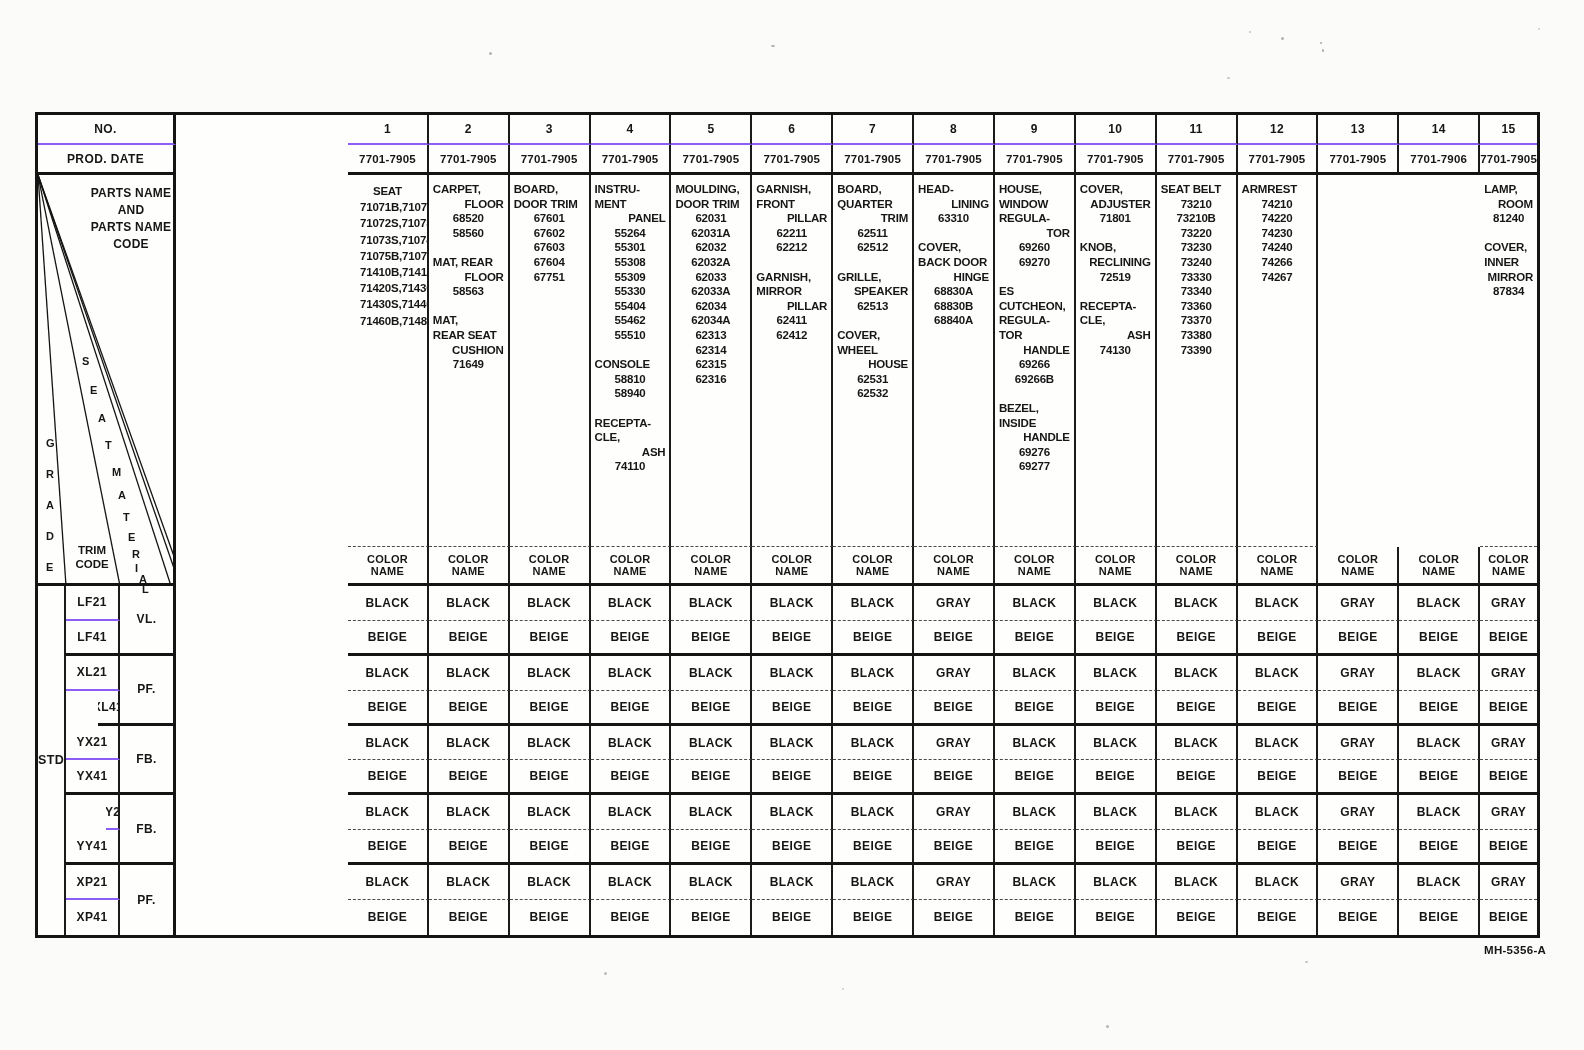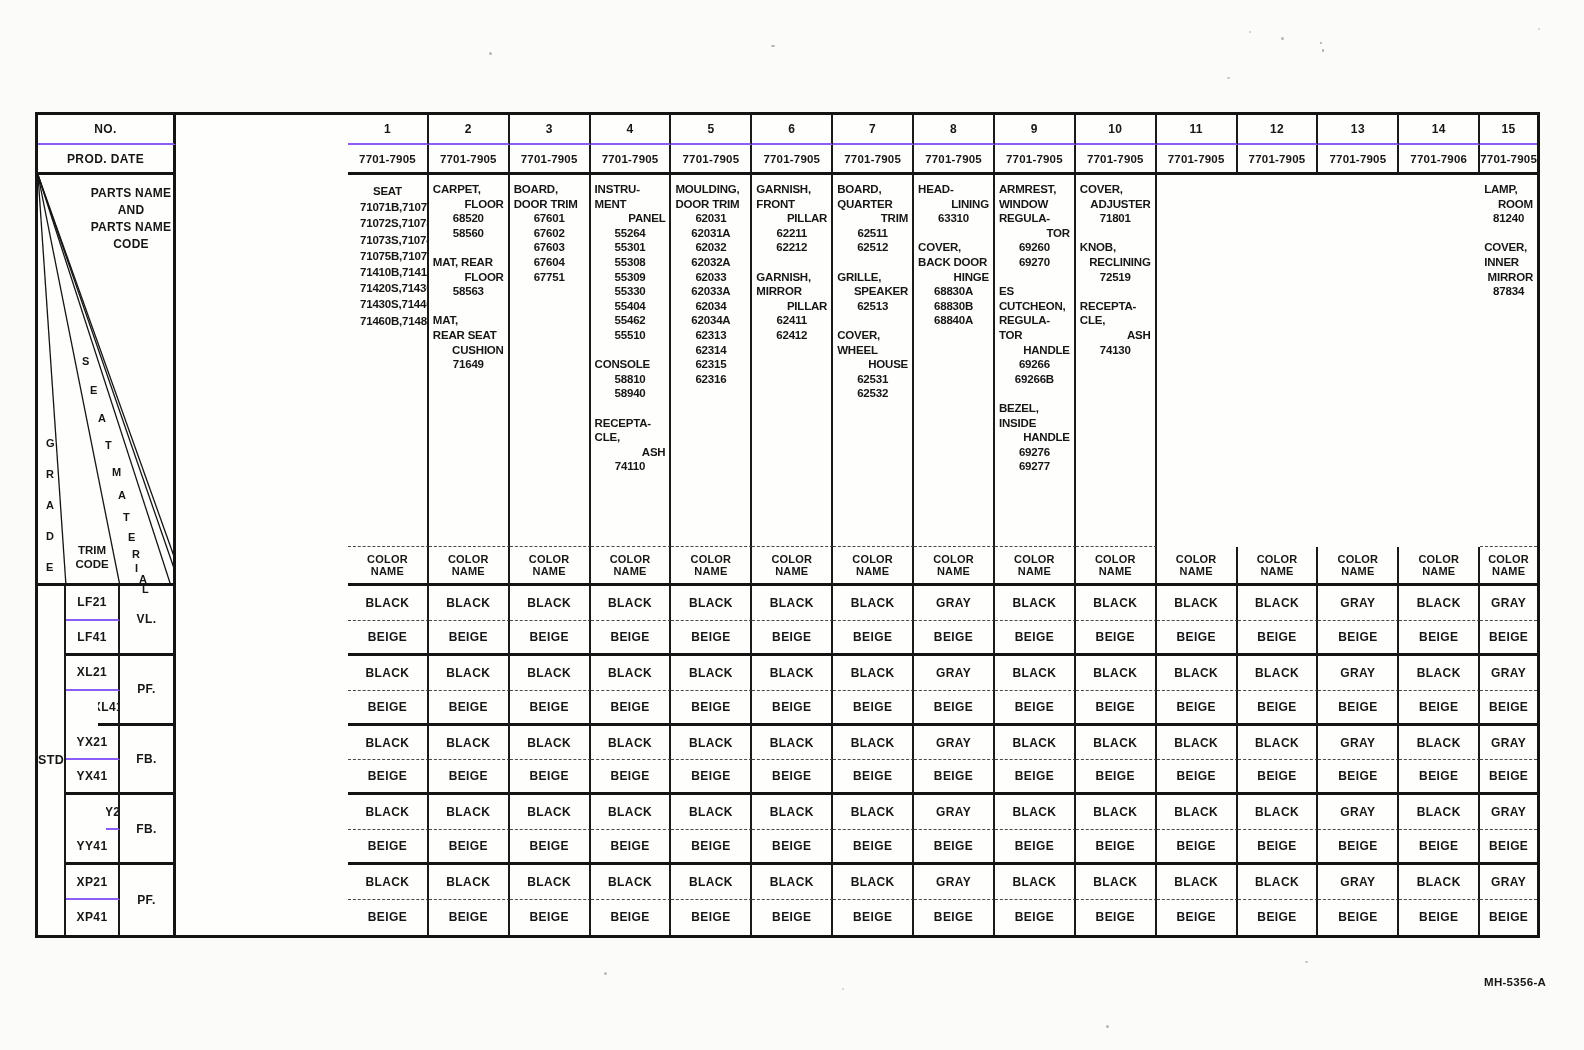--- a/index.html
+++ b/index.html
@@ -61,21 +61,21 @@
   .diag { position:relative; overflow:visible; }
   .diag svg { position:absolute; left:0; top:0; }
   .pn-label { position:absolute; left:50px; top:10px; width:86px;
               text-align:center; font-size:12px; line-height:17px;
               font-weight:bold; letter-spacing:.2px; }
   .tc-label { position:absolute; left:27px; top:368px; width:54px;
               text-align:center; font-size:11.5px; line-height:14px;
               font-weight:bold; }
   .dletter { position:absolute; font-size:11px; font-weight:bold; }
 
-  .footer-code { position:absolute; left:1484px; top:976px;
+  .footer-code { position:absolute; left:1484px; top:944px;
                  font-size:11.5px; font-weight:bold; letter-spacing:.3px; }
 
   .speck { position:absolute; background:#6f6f6f; border-radius:50%; }
 </style>
 </head>
 <body>
 
 <div class="page">
   <div class="tbl" id="tbl">
       <div class="cell hcell b2 r3" style="grid-area: 1 / 1 / 2 / 4;">NO.</div>
@@ -279,21 +279,21 @@
         <div class="pline a-c">63310</div>
         <div class="pline blank">&nbsp;</div>
         <div class="pline a-l">COVER,</div>
         <div class="pline a-l">BACK DOOR</div>
         <div class="pline a-r">HINGE</div>
         <div class="pline a-c">68830A</div>
         <div class="pline a-c">68830B</div>
         <div class="pline a-c">68840A</div>
       </div>
       <div class="cell pcell bd" style="grid-area: 3 / 13 / 4 / 14;">
-        <div class="pline a-l">ARMREST,</div>
+        <div class="pline a-l">HOUSE,</div>
         <div class="pline a-l">WINDOW</div>
         <div class="pline a-l">REGULA-</div>
         <div class="pline a-r">TOR</div>
         <div class="pline a-c">69260</div>
         <div class="pline a-c">69270</div>
         <div class="pline blank">&nbsp;</div>
         <div class="pline a-l">ES</div>
         <div class="pline a-l">CUTCHEON,</div>
         <div class="pline a-l">REGULA-</div>
         <div class="pline a-l">TOR</div>
@@ -313,20 +313,43 @@
         <div class="pline a-c">71801</div>
         <div class="pline blank">&nbsp;</div>
         <div class="pline a-l">KNOB,</div>
         <div class="pline a-r">RECLINING</div>
         <div class="pline a-c">72519</div>
         <div class="pline blank">&nbsp;</div>
         <div class="pline a-l">RECEPTA-</div>
         <div class="pline a-l">CLE,</div>
         <div class="pline a-r">ASH</div>
         <div class="pline a-c">74130</div>
+      </div>
+      <div class="cell pcell bd" style="grid-area: 3 / 15 / 4 / 16;">
+        <div class="pline a-l">SEAT BELT</div>
+        <div class="pline a-c">73210</div>
+        <div class="pline a-c">73210B</div>
+        <div class="pline a-c">73220</div>
+        <div class="pline a-c">73230</div>
+        <div class="pline a-c">73240</div>
+        <div class="pline a-c">73330</div>
+        <div class="pline a-c">73340</div>
+        <div class="pline a-c">73360</div>
+        <div class="pline a-c">73370</div>
+        <div class="pline a-c">73380</div>
+        <div class="pline a-c">73390</div>
+      </div>
+      <div class="cell pcell bd" style="grid-area: 3 / 16 / 4 / 17;">
+        <div class="pline a-l">ARMREST</div>
+        <div class="pline a-c">74210</div>
+        <div class="pline a-c">74220</div>
+        <div class="pline a-c">74230</div>
+        <div class="pline a-c">74240</div>
+        <div class="pline a-c">74266</div>
+        <div class="pline a-c">74267</div>
       </div>
       <div class="cell pcell bd no-r" style="grid-area: 3 / 19 / 4 / 20;">
         <div class="pline a-l">LAMP,</div>
         <div class="pline a-r">ROOM</div>
         <div class="pline a-c">81240</div>
         <div class="pline blank">&nbsp;</div>
         <div class="pline a-l">COVER,</div>
         <div class="pline a-l">INNER</div>
         <div class="pline a-r">MIRROR</div>
         <div class="pline a-c">87834</div>

